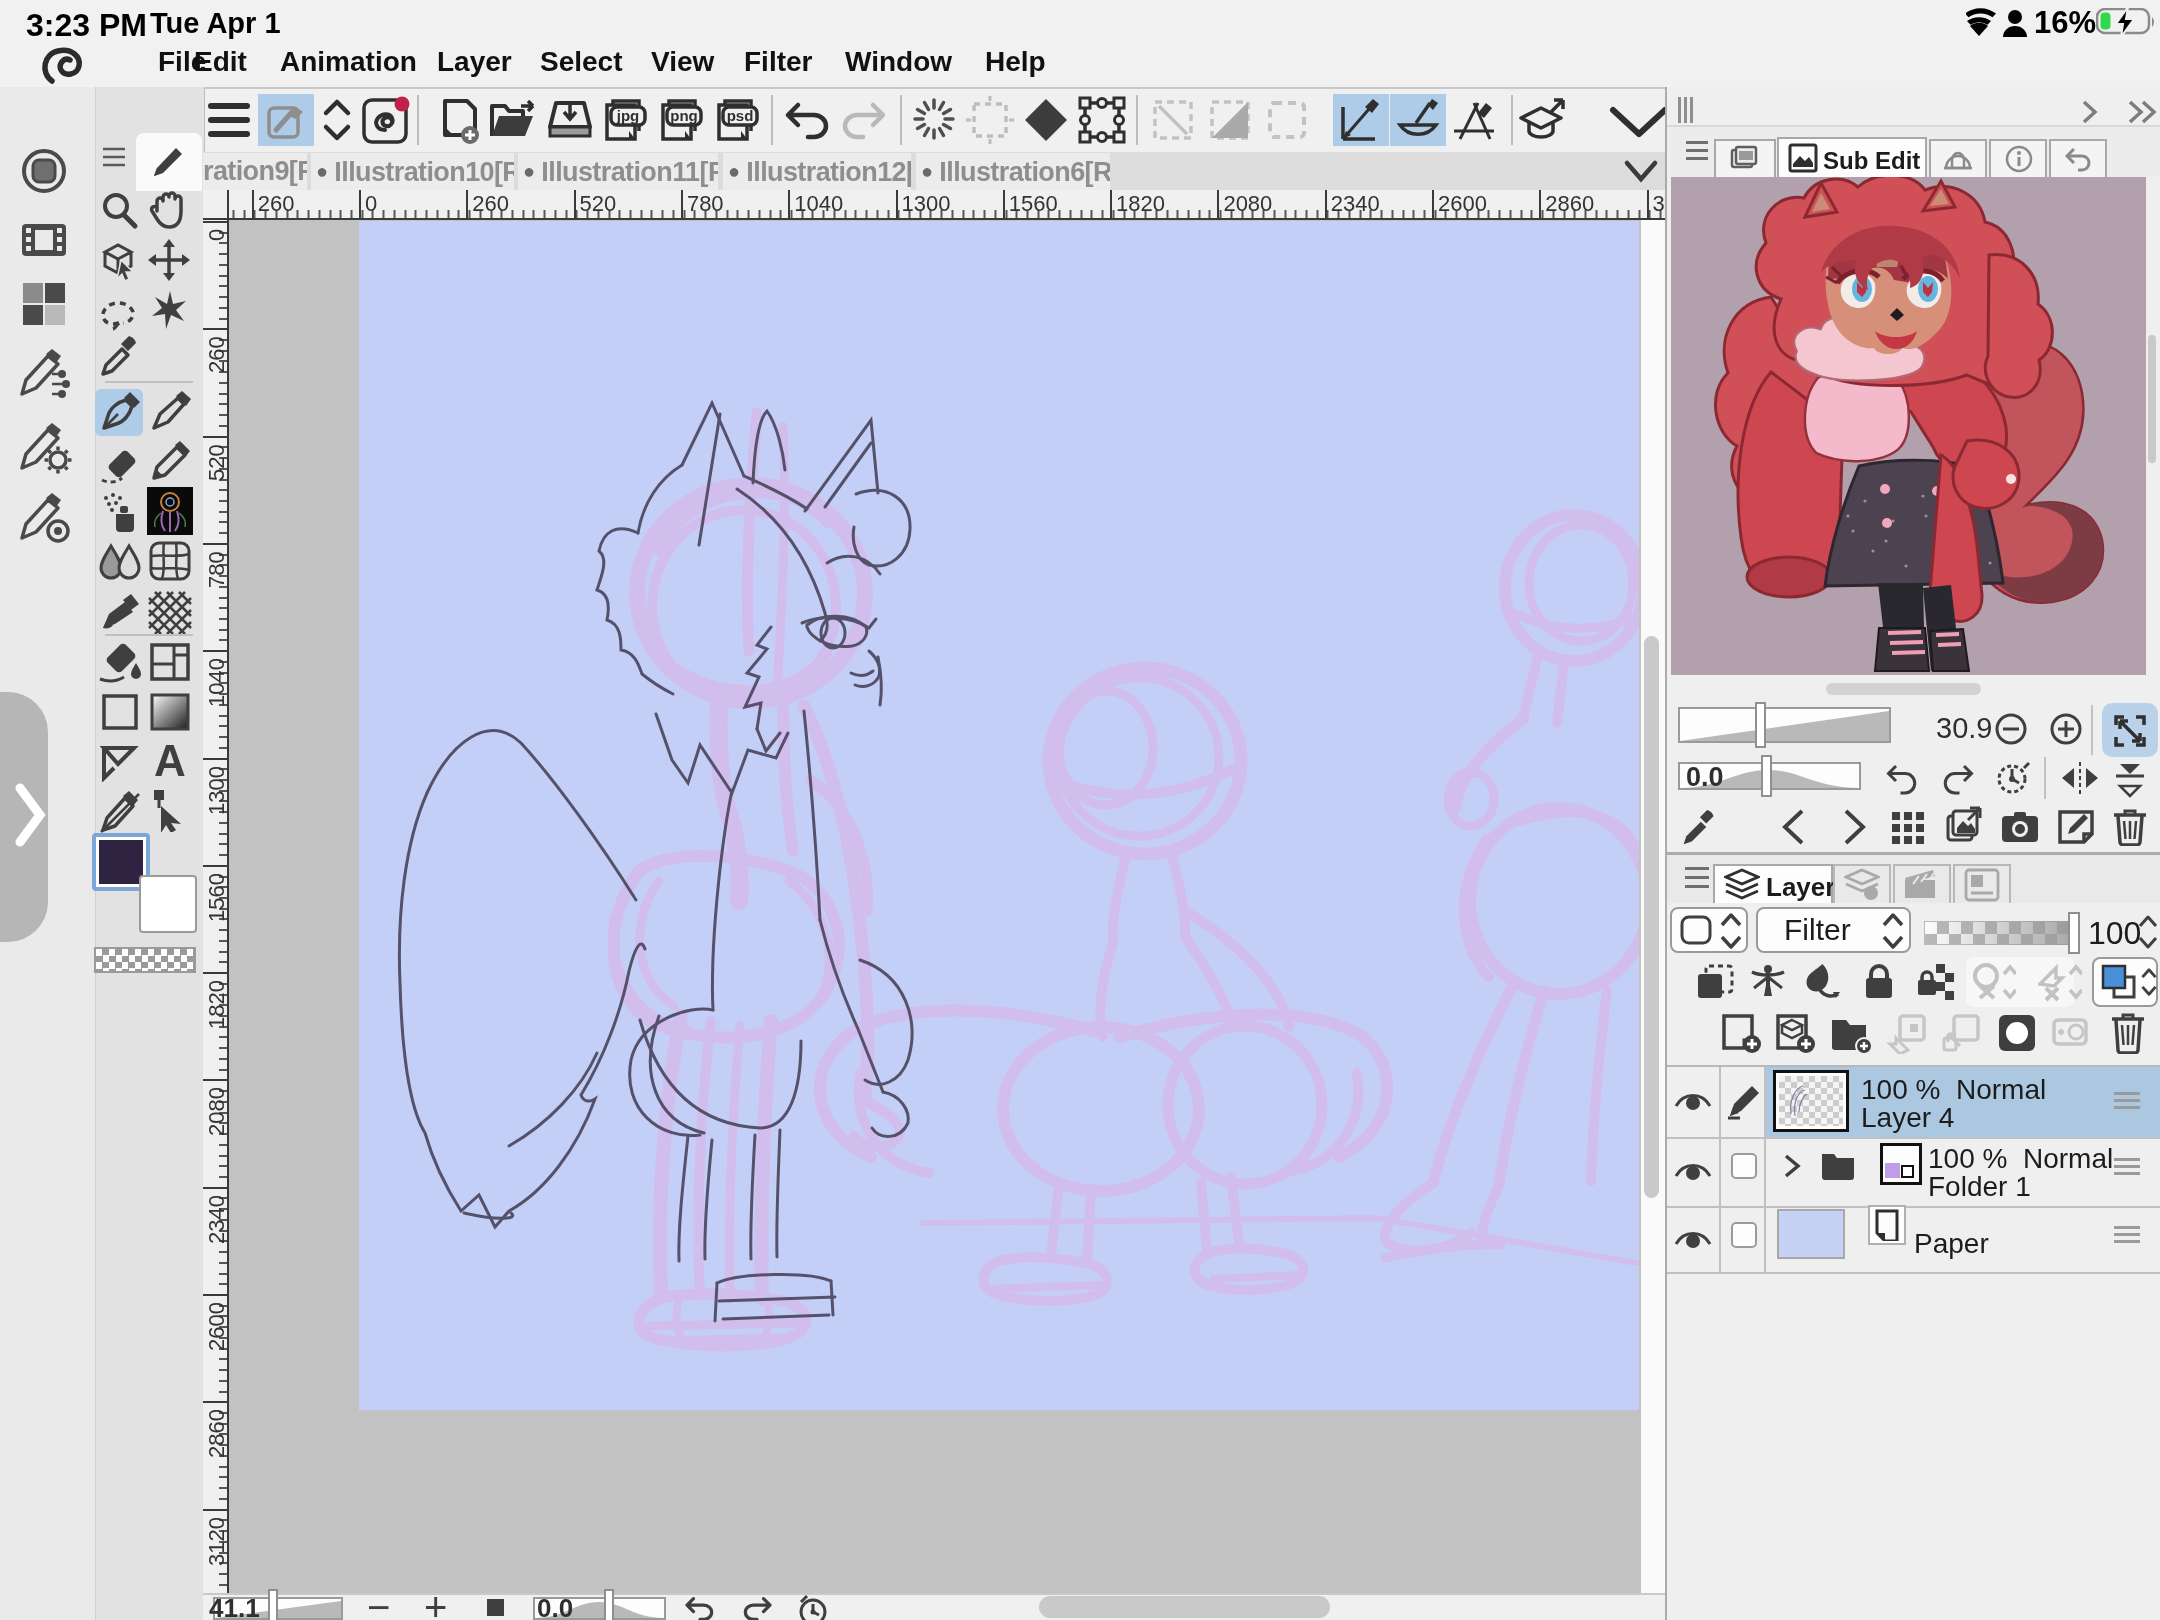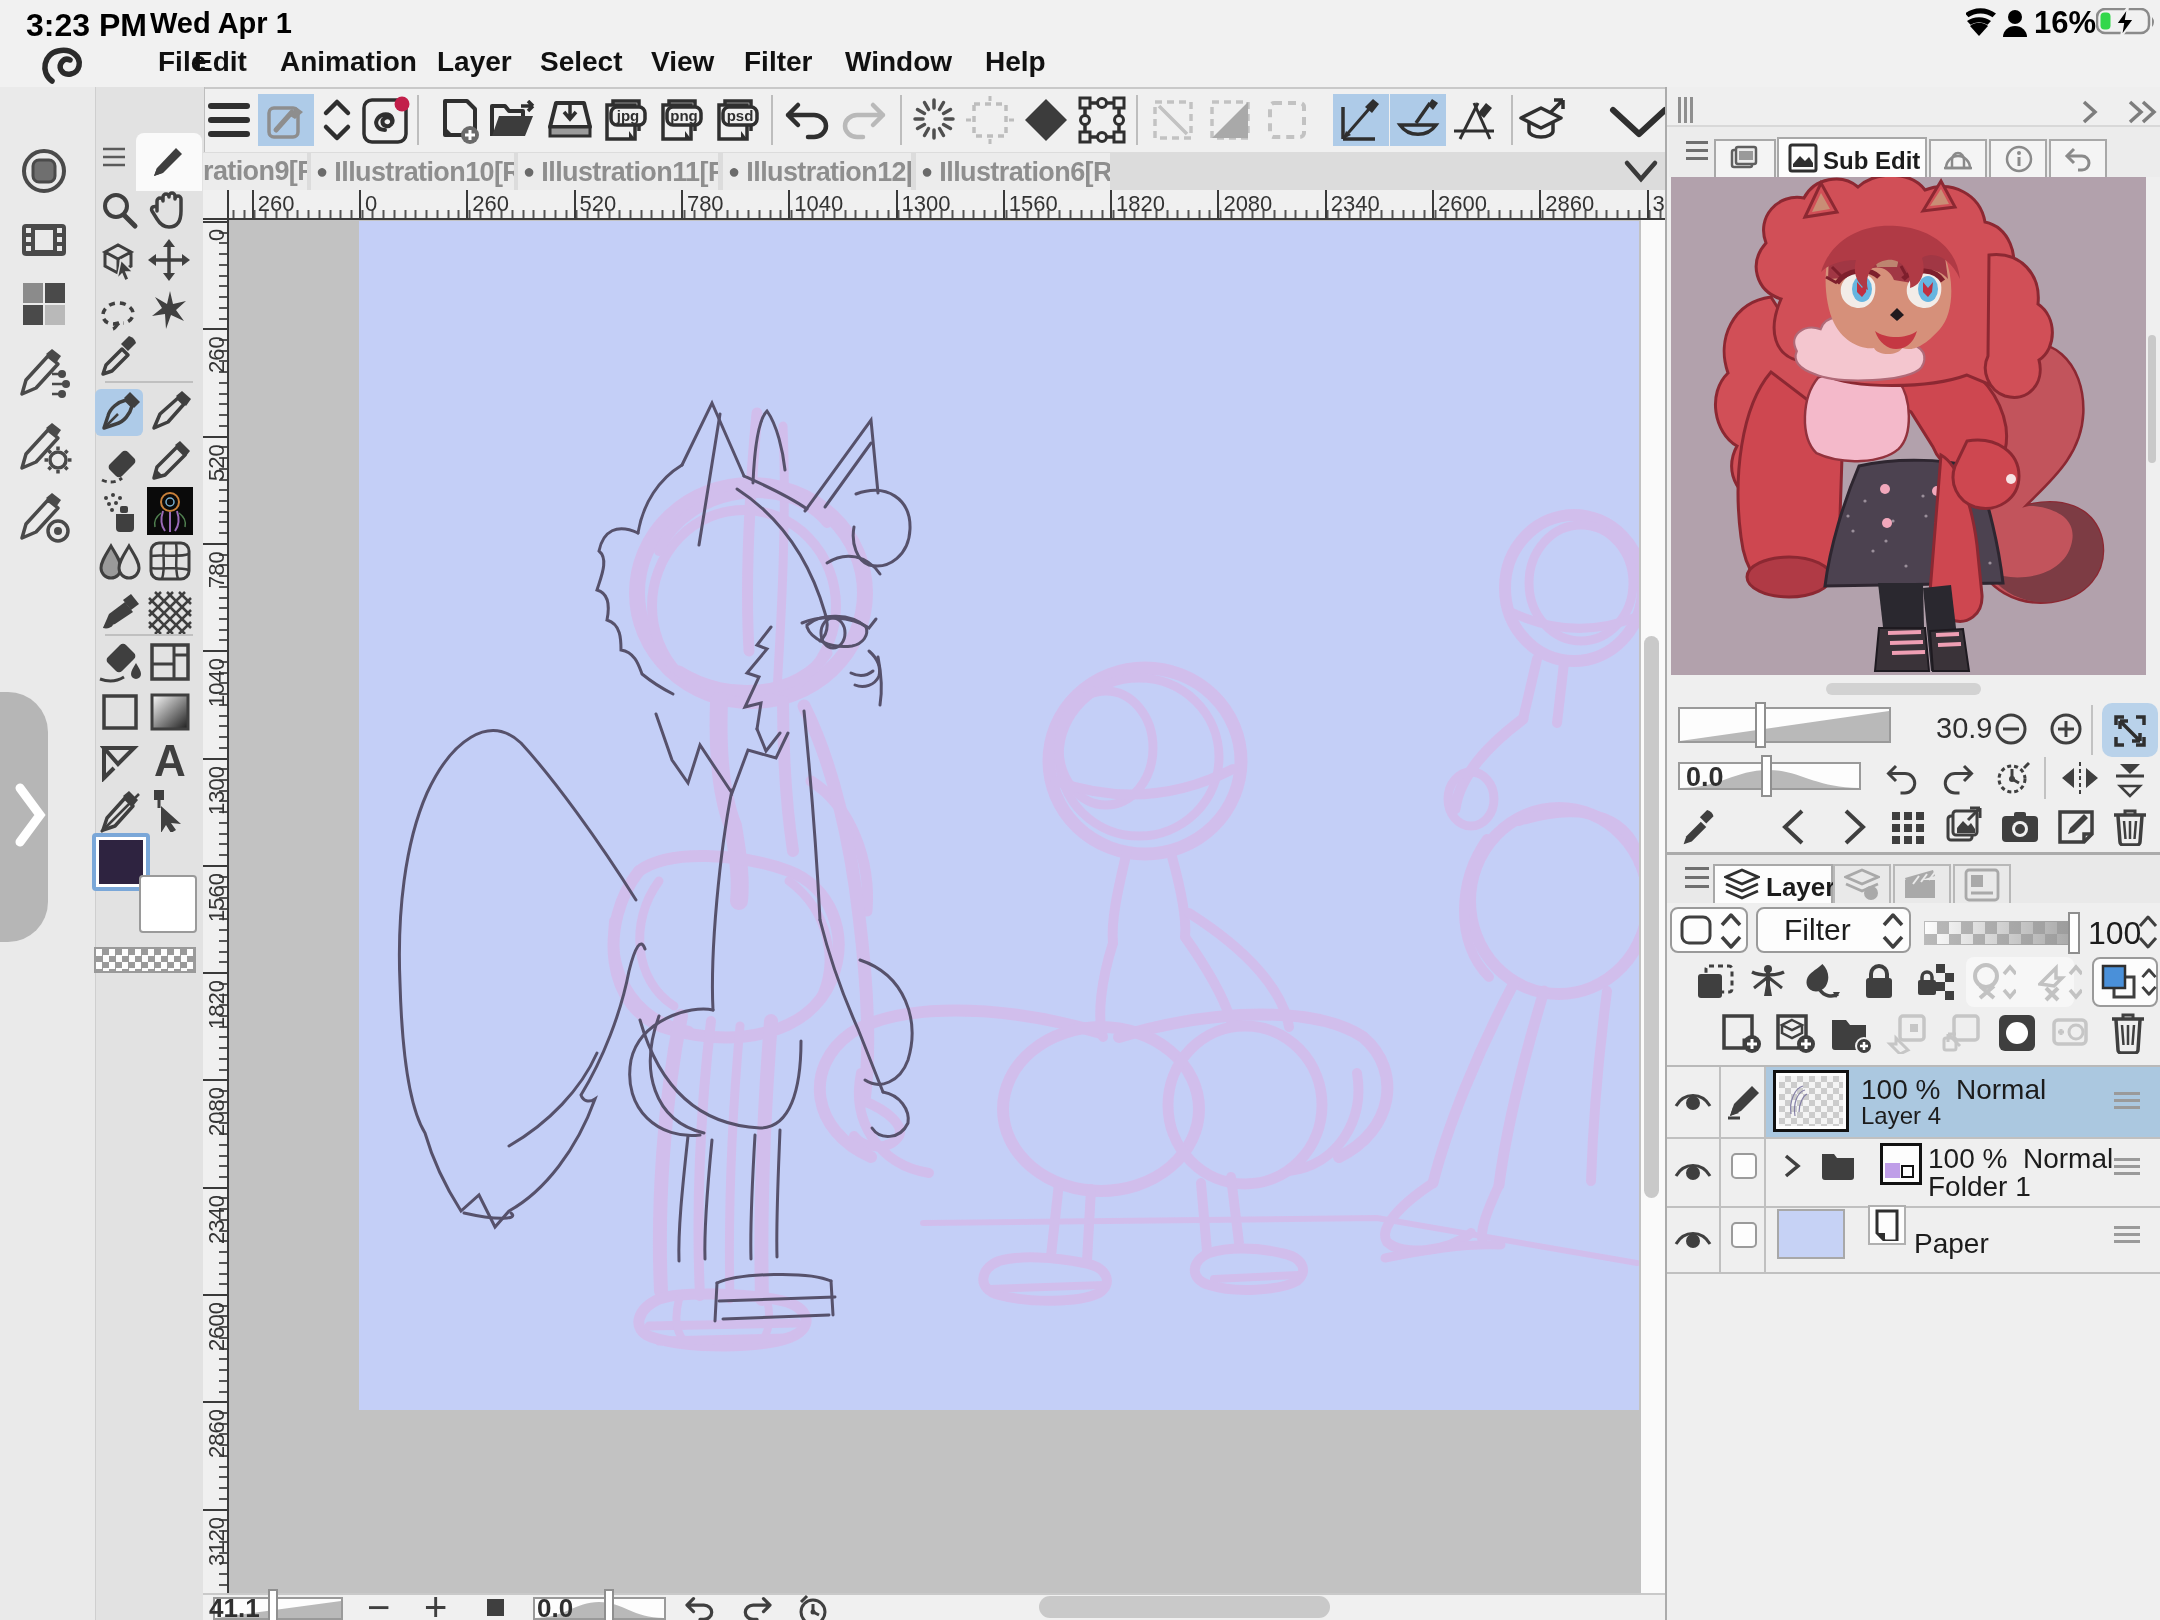--- a/index.html
+++ b/index.html
@@ -5,21 +5,21 @@
   html,body{margin:0;padding:0;}
   body{width:2160px;height:1620px;overflow:hidden;background:#f1f1f1;
        font-family:"Liberation Sans",sans-serif;position:relative;}
   .abs{position:absolute;}
   svg{display:block;}
 </style>
 </head>
 <body>
 
 <div class="abs" style="left:26px;top:7px;font-size:32px;font-weight:bold;color:#000;">3:23&nbsp;PM</div>
-<div class="abs" style="left:150px;top:7px;font-size:29px;font-weight:bold;color:#000;">Wed Apr 1</div>
+<div class="abs" style="left:150px;top:7px;font-size:29px;font-weight:bold;color:#000;">Tue Apr 1</div>
 <div class="abs" style="left:1966px;top:6px;" id="statusicons">
 <svg width="190" height="36" viewBox="0 0 190 36">
 
   <g fill="#000">
         <path d="M13 30 l-9 -10 a14 14 0 0 1 18 0 z"></path>
   <path d="M1 15 a17 13 0 0 1 24 0 l-3.5 3.8 a12 9 0 0 0 -17 0 z"></path>
   <path d="M-2.5 9 a22 18 0 0 1 31 0 l-3.5 3.8 a17 13 0 0 0 -24 0 z" transform="translate(1.5,-1.5)"></path>
       </g>
 
   <g fill="#000" transform="translate(40,0)">
@@ -1174,21 +1174,21 @@
     <div style="width:22px;height:22px;border:2px solid #9a9a9a;border-radius:5px;background:#fdfdfd;"></div>
   </div>
 <div class="abs" style="left:1773px;top:1070px;width:76px;height:62px;background:#fdfdfd;border:3px solid #111;box-sizing:border-box;"></div>
 <div class="abs" style="left:1779px;top:1076px;width:64px;height:50px;background:repeating-conic-gradient(#cccccc 0% 25%,#f4f4f4 0% 50%) 0 0/12px 12px;"></div>
 <svg class="abs" style="left:1779px;top:1076px;" width="64" height="50" viewBox="0 0 64 50">
     <g stroke="#7a74a0" stroke-width="1.2" fill="none" opacity="0.9">
       <path d="M12 38 C10 25 16 12 24 10 M16 40 C14 28 18 16 26 14 M20 36 c0 -8 4 -16 8 -18"></path>
     </g>
   </svg>
 <div class="abs" style="left:1861px;top:1074px;font-size:28px;color:#1c1c1c;">100 %&nbsp;&nbsp;Normal</div>
-<div class="abs" style="left:1861px;top:1102px;font-size:24px;color:#1c1c1c;">Layer 4</div>
+<div class="abs" style="left:1861px;top:1102px;font-size:28px;color:#1c1c1c;">Layer 4</div>
 <svg class="abs" style="left:1780px;top:1152px;" width="24" height="28" viewBox="0 0 24 28">
     <path d="M6 4 L18 14 L6 24" fill="none" stroke="#3f3f3f" stroke-width="3.5"></path>
   </svg>
 <svg class="abs" style="left:1820px;top:1150px;" width="36" height="30" viewBox="0 0 36 30">
     <path d="M2 4 h12 l3 4 h17 v19 a3 3 0 0 1 -3 3 h-26 a3 3 0 0 1 -3 -3 z" fill="#3f3f3f"></path>
   </svg>
 <div class="abs" style="left:1880px;top:1143px;width:42px;height:42px;background:#fdfdfd;border:3px solid #111;box-sizing:border-box;"></div>
 <div class="abs" style="left:1885px;top:1163px;width:15px;height:15px;background:#bf9ee8;"></div>
 <div class="abs" style="left:1901px;top:1165px;width:13px;height:13px;background:#fff;border:2.5px solid #111;box-sizing:border-box;"></div>
 <div class="abs" style="left:1928px;top:1143px;font-size:28px;color:#1c1c1c;">100 %&nbsp;&nbsp;Normal</div>

